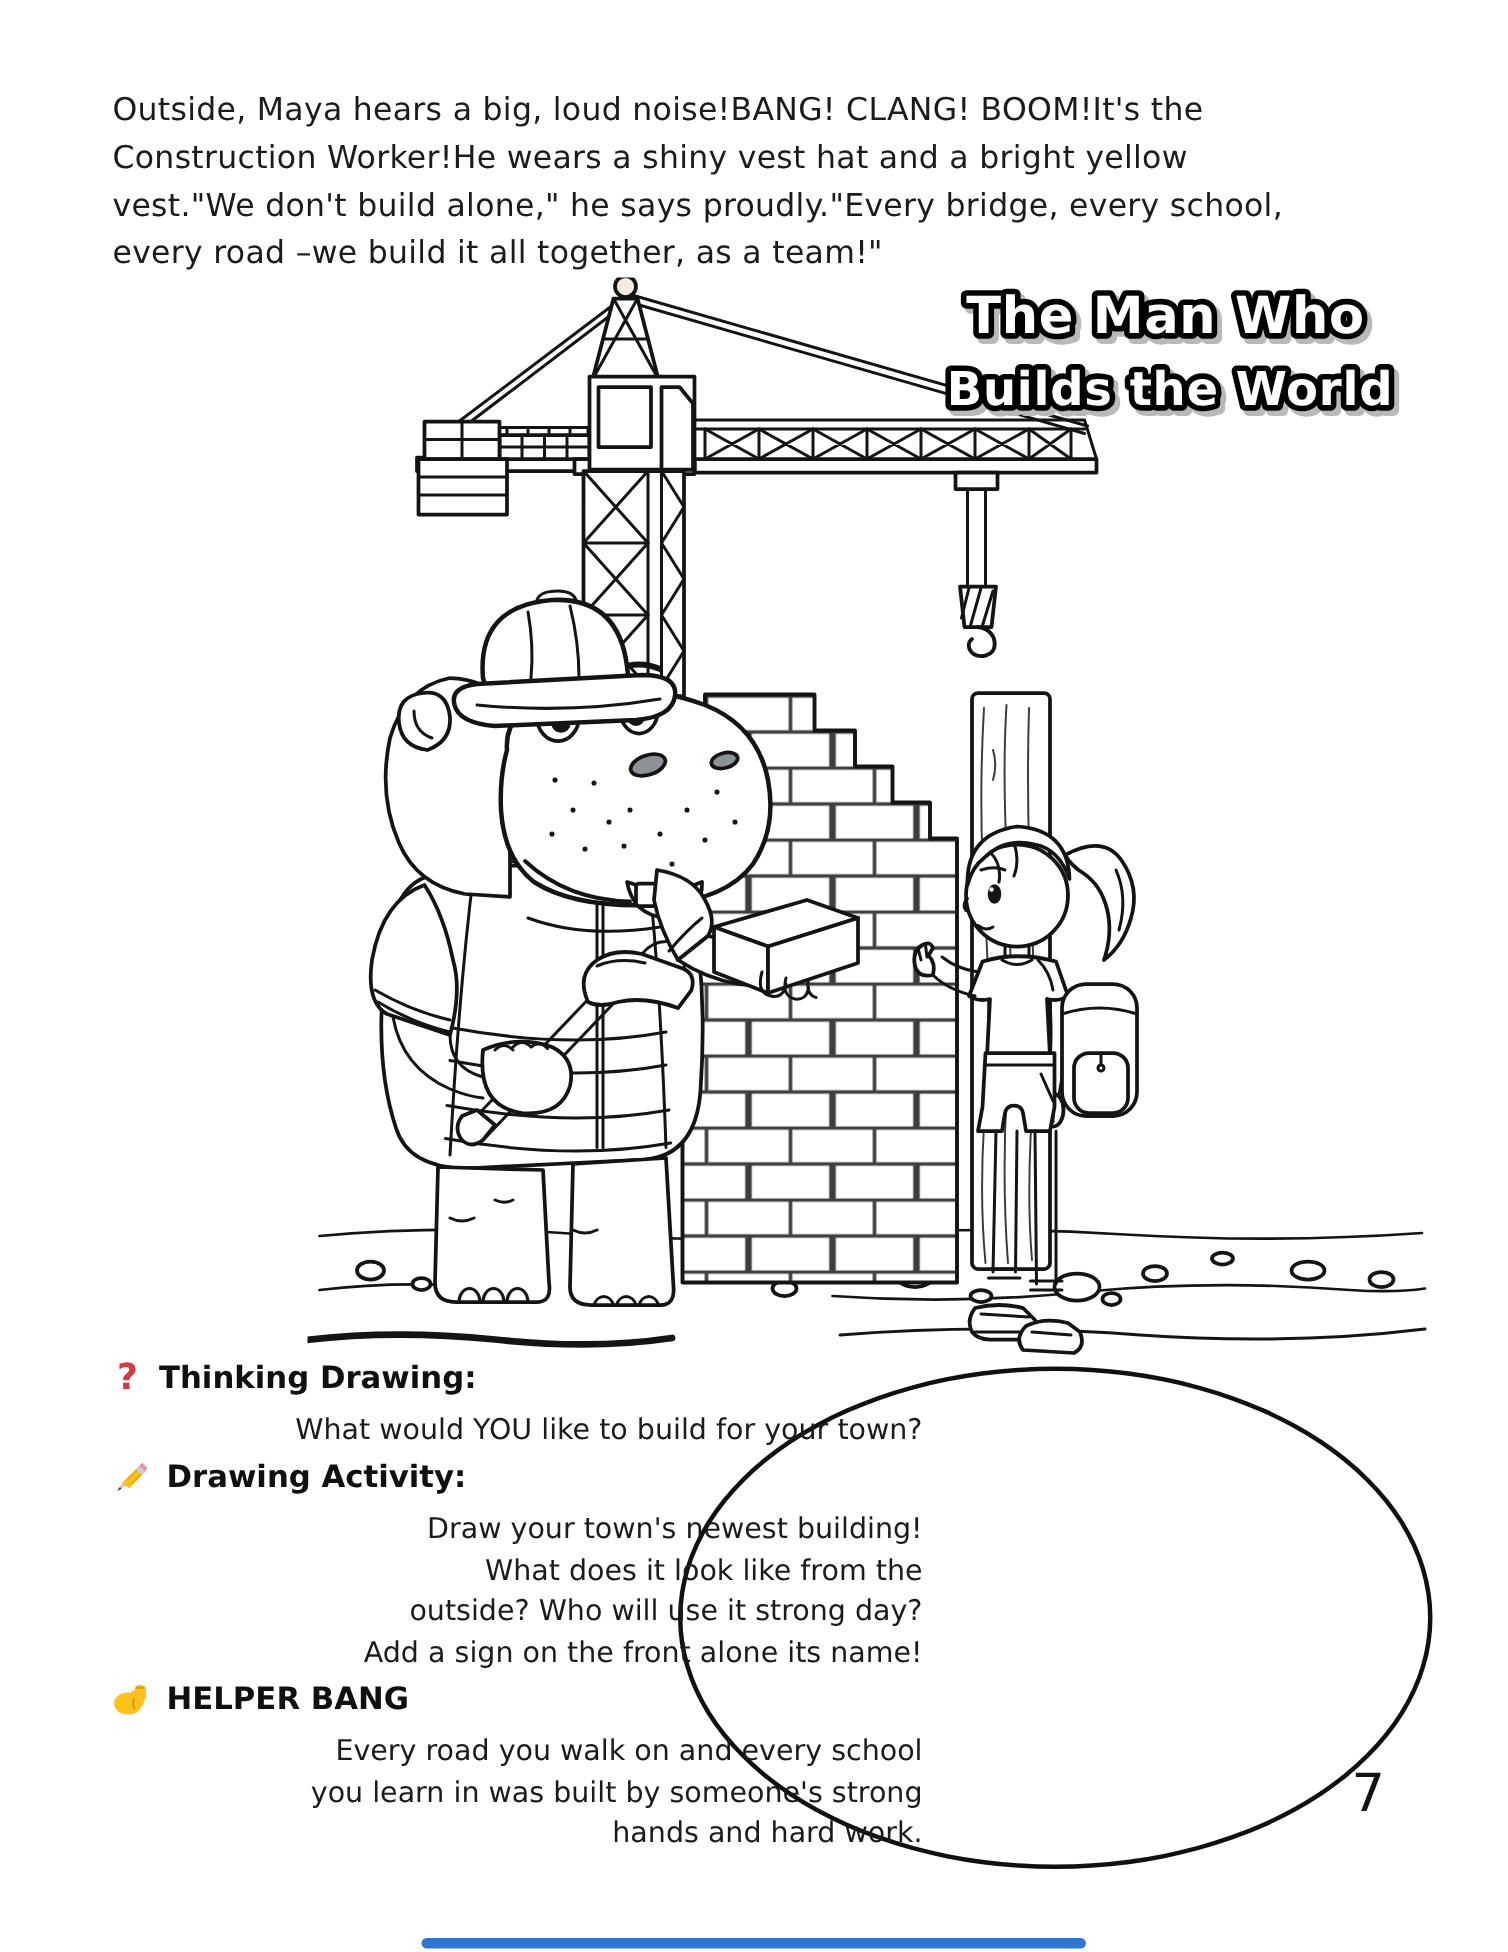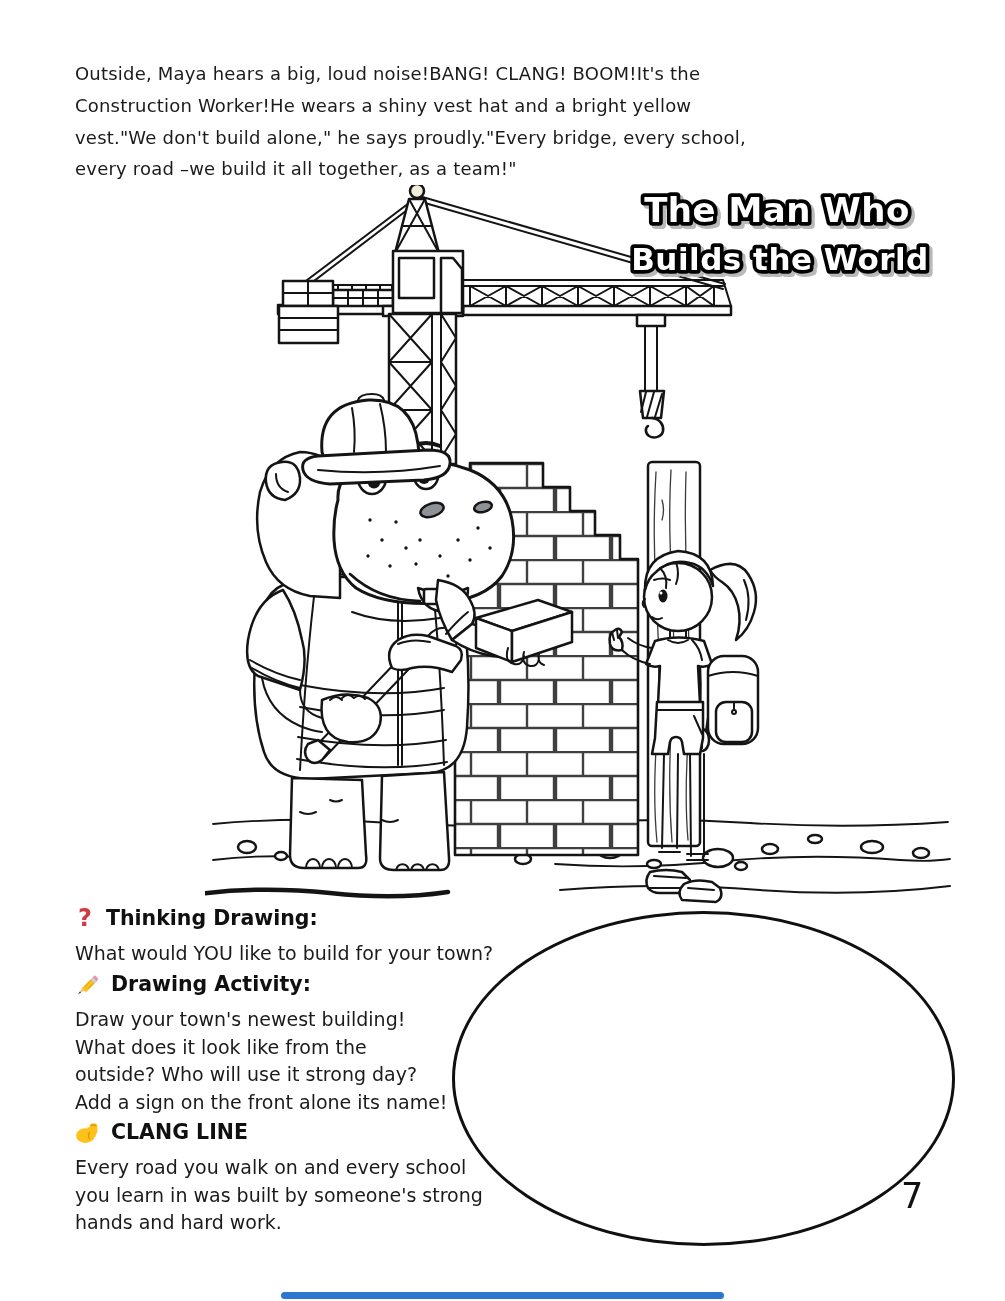--- a/index.html
+++ b/index.html
@@ -3,28 +3,28 @@
 <meta charset="utf-8">
 <style>
   html,body{margin:0;padding:0;}
   body{
     width:1005px;height:1301px;position:relative;background:#ffffff;
     font-family:"DejaVu Sans","Liberation Sans",sans-serif;color:#191919;
     overflow:hidden;
   }
   .story{
     position:absolute;left:75px;top:58px;width:880px;
-    font-size:18px;line-height:31.8px;letter-spacing:.2px;color:#1b1b1b;
+    font-size:21px;line-height:31.8px;letter-spacing:.2px;color:#1b1b1b;
   }
   .illustration{position:absolute;left:205px;top:185px;width:755px;height:720px;}
   .illustration svg{display:block;width:755px;height:720px;}
   .section{position:absolute;left:75px;width:540px;}
   .sec-head{display:flex;align-items:center;gap:11px;font-weight:bold;
     font-size:20.5px;color:#101010;height:30px;}
-  .sec-body{font-size:19px;line-height:27.5px;color:#1b1b1b;margin-top:7px;}
+  .sec-body{font-size:19px;line-height:27.5px;color:#1b1b1b;margin-top:7px;text-align:right;}
   .sec-body div{white-space:nowrap;}
   .qmark{font-size:24px;font-weight:800;color:#d23a41;width:20px;text-align:center;line-height:26px;}
   .icon-svg{width:25px;height:25px;flex:0 0 25px;}
   .oval{
     position:absolute;left:452px;top:911px;width:497px;height:329px;
     border:3.2px solid #101010;border-radius:50%;background:transparent;
   }
   .pagenum{position:absolute;left:901px;top:1176px;font-size:35px;color:#111;}
   .bottom-bar{position:absolute;left:281px;top:1292px;width:443px;height:7px;
     border-radius:4px;background:#2e77d0;}
@@ -289,21 +289,21 @@
 </div>
 
 <div class="section" style="top:1117px;">
   <div class="sec-head">
     <svg class="icon-svg" viewBox="0 0 24 24">
       <rect x="14" y="3" width="7.5" height="11" rx="3.5" fill="#fcc21b"></rect>
       <ellipse cx="10" cy="15" rx="9" ry="7" fill="#fcc21b"></ellipse>
       <rect x="12" y="7" width="8" height="9" fill="#fcc21b"></rect>
       <path d="M14,12 q-2,3 0,6 M15.5,5 h4.5" stroke="#d89c12" stroke-width="1.3" fill="none" stroke-linecap="round"></path>
     </svg>
-    <span>CLANG LINE</span>
+    <span>HELPER BANG</span>
   </div>
   <div class="sec-body">
     <div>Every road you walk on and every school</div>
     <div>you learn in was built by someone's strong</div>
     <div>hands and hard work.</div>
   </div>
 </div>
 
 <div class="pagenum">7</div>
 

